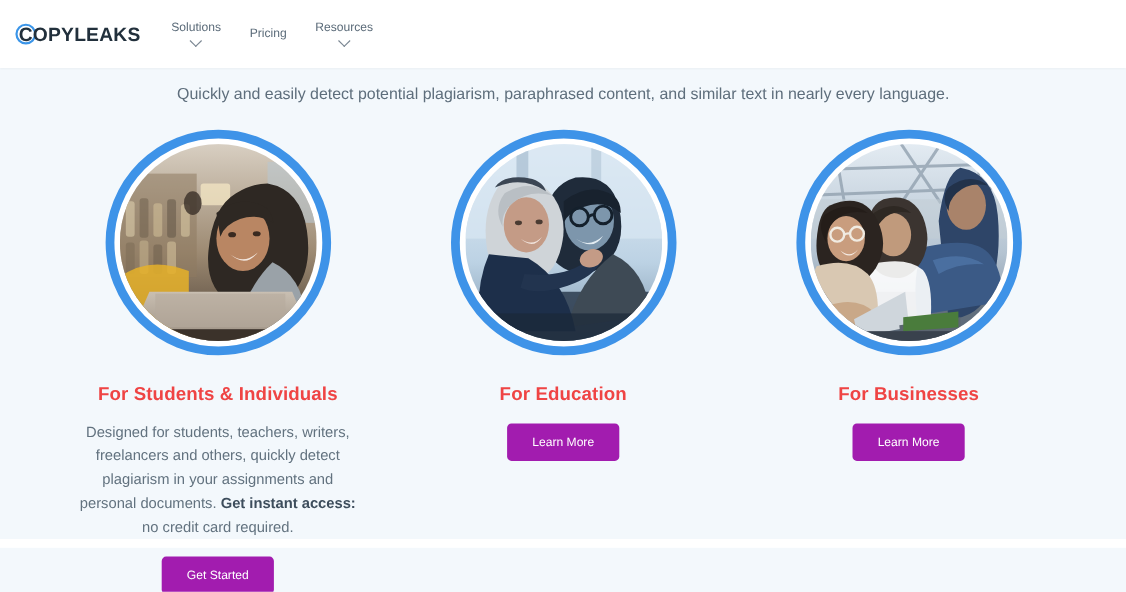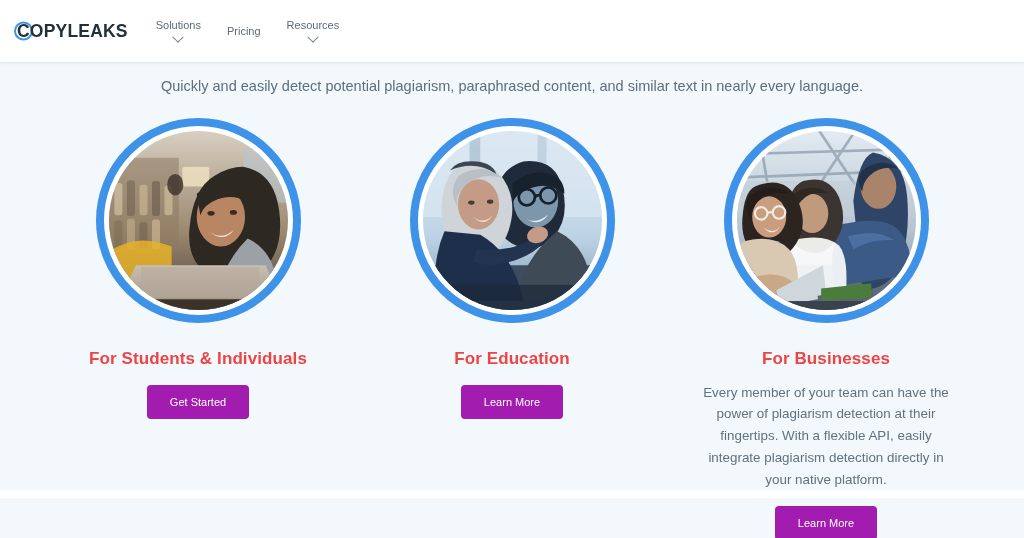--- a/index.html
+++ b/index.html
@@ -297,20 +297,21 @@
               <path d="M112 112 q14 11 28 -2 q-12 16 -28 2 Z" fill="#f2e6de"></path>
               <path d="M155 120 q30 14 34 56 L120 184 q10 -40 35 -64 Z" fill="#9aa2a8"></path>
             </g>
             <path d="M30 150 L175 150 L196 200 L8 200 Z" fill="url(#c1lap)"></path>
             <rect x="0" y="188" width="200" height="12" fill="#3b322a"></rect>
             <rect x="36" y="152" width="132" height="34" fill="#b5aa9c" opacity="0.6"></rect>
           </svg>
         </div>
       </div>
       <div class="card-title">For Students &amp; Individuals</div>
+      <div class="card-desc"><span>Designed for students, teachers, writers, freelancers and others, quickly detect plagiarism in your assignments and personal documents. </span><b>Get instant access:</b><span> no credit card required.</span></div>
       <button class="cta">Get Started</button>
     </div>
 
     <div class="card">
       <div class="avatar-ring">
         <div class="avatar">
           <svg viewBox="0 0 200 200" preserveAspectRatio="xMidYMid slice">
             <defs>
               <linearGradient id="c2bg" x1="0" y1="0" x2="0" y2="1">
                 <stop offset="0%" stop-color="#e9f1f8"></stop>
@@ -404,20 +405,19 @@
               <path d="M18 164 q30 -10 48 8 L44 188 q-26 -6 -26 -24 Z" fill="#c9a888"></path>
             </g>
             <path d="M44 178 L96 150 L100 186 L48 196 Z" fill="#cfd6dc"></path>
             <path d="M90 184 L152 176 L152 196 L92 200 Z" fill="#5b6570"></path>
             <path d="M94 176 L150 170 L150 186 L94 190 Z" fill="#4a7c3c"></path>
             <rect x="0" y="190" width="200" height="10" fill="#39424d"></rect>
           </svg>
         </div>
       </div>
       <div class="card-title">For Businesses</div>
-      <div class="card-desc"><span>Every member of your team can have the power of plagiarism detection at their fingertips.  With a flexible API, easily integrate plagiarism detection directly in your native platform.</span><b></b><span></span></div>
       <button class="cta">Learn More</button>
     </div>
 
   </div>
 
   <div class="bottom-strip"></div>
 </div>
 
 </body></html>

